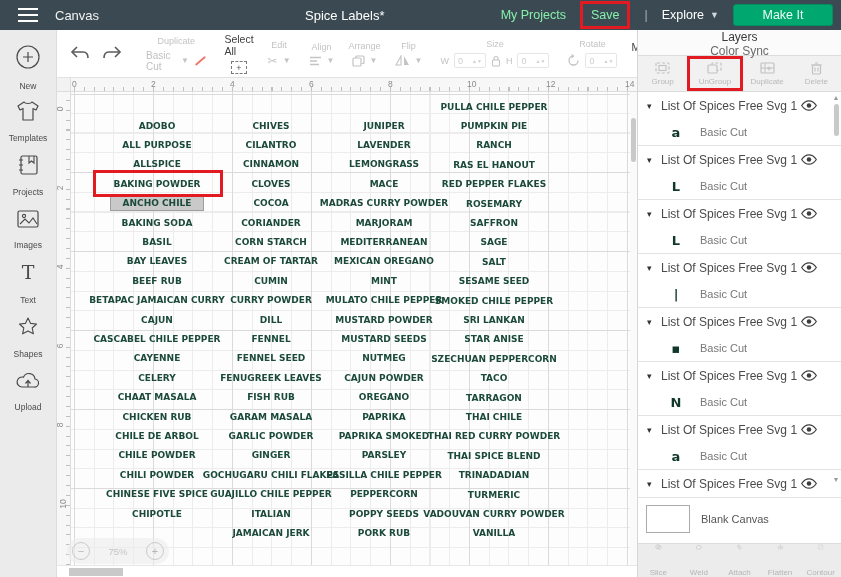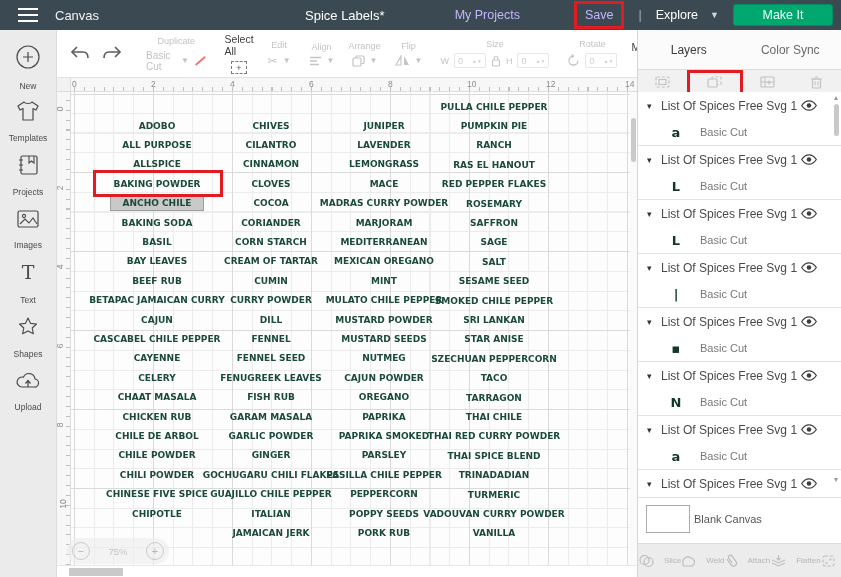--- a/index.html
+++ b/index.html
@@ -7,24 +7,24 @@
   .app { position:relative; width:841px; height:577px; }
 
   
   .header { position:absolute; top:0; left:0; width:841px; height:30px; background:#3b4a52; display:flex; align-items:center; color:#fff; z-index:40; }
   .hamburger { width:55px; display:flex; justify-content:center; cursor:pointer; }
   .hamburger .bars { display:flex; flex-direction:column; gap:4px; }
   .hamburger .bars span { display:block; width:20px; height:2px; background:#fff; }
   .canvas-label { font-size:13px; color:#f2f2f2; }
   .doc-title { position:absolute; left:305px; font-size:13px; color:#fff; }
   .header-right { margin-left:auto; display:flex; align-items:center; gap:14px; padding-right:8px; font-size:12.5px; }
-  .hr-item { color:#c4b5fd; cursor:pointer;margin-left:40px; }
+  .hr-item { color:#86efac; cursor:pointer; }
   .save-wrap { padding:4px 8px; border:3px solid #e21b23; }
   .hr-sep { color:#9fb0b8; }
-  .explore { display:flex; align-items:center; gap:12px; }
+  .explore { display:flex; align-items:center; gap:6px; }
   .chev { font-size:9px; color:#cfd8dc; }
   .make-it { width:100px; height:22px; background:#00a76e; border:1px solid #00905f; border-radius:3px; color:#eafff5; font-size:12.5px; display:flex; align-items:center; justify-content:center; cursor:pointer; }
 
   
   .sidebar { position:absolute; top:30px; left:0; width:57px; height:547px; background:#ebebeb; border-right:1px solid #dcdcdc; padding-top:10px; z-index:30; }
   .side-item { height:54px; display:flex; flex-direction:column; align-items:center; justify-content:center; gap:11px; cursor:pointer; }
   .side-item svg { display:block; }
   .side-label { font-size:8.5px; color:#4a4a4a; }
 
   
@@ -73,45 +73,45 @@
   .zoom-btn { width:18px; height:18px; border:1px solid #bdbdbd; border-radius:50%; color:#a5a5a5; font-size:11px; display:flex; align-items:center; justify-content:center; background:transparent; cursor:pointer; }
   .zoom-pct { font-size:9.5px; color:#b5b5b5; }
 
   .hscroll { position:absolute; left:0; bottom:0; width:580px; height:12px; background:#fff; border-top:1px solid #e7e7e7; z-index:9; }
   .hthumb { position:absolute; left:12px; top:2px; width:54px; height:8px; background:#c9c9c9; }
   .vscroll { position:absolute; right:0; top:14px; width:7px; bottom:12px; background:#fafafa; z-index:9; }
   .vthumb { position:absolute; top:26px; left:1px; width:5px; height:44px; background:#c9c9c9; border-radius:3px; }
 
   
   .rpanel { position:absolute; top:30px; left:637px; width:204px; height:547px; background:#f4f4f4; border-left:1px solid #d6d6d6; z-index:25; }
-  .rtabs { height:40px; display:flex; background:#fbfbfb; border-bottom:1px solid #dcdcdc; }
+  .rtabs { height:26px; display:flex; background:#fbfbfb; border-bottom:1px solid #dcdcdc;flex-direction:column; }
   .rtab { flex:1; display:flex; align-items:center; justify-content:center; font-size:12px; cursor:pointer; }
   .rtab.active { color:#3b3b3b; }
   .rtab.inactive { color:#6b6b6b; }
   .ractions { height:36px; display:flex; background:#f1f1f1; border-bottom:1px solid #dcdcdc; }
   .raction { flex:1; display:flex; flex-direction:column; align-items:center; justify-content:center; gap:2px; cursor:default; }
   .raction .rlabel { font-size:8px; color:#b9b9b9; }
   .raction.annotated { border:3px solid #e21b23; }
   .rcontent { position:absolute; top:62px; left:0; right:0; bottom:34px; background:#fff; overflow:hidden; }
   .lgroup { border-bottom:1px solid #e3e3e3; }
   .lhead { height:27px; display:flex; align-items:center; padding-left:9px; cursor:pointer; }
   .caret { font-size:9px; color:#333; width:12px; }
   .lname { font-size:12px; color:#4a4a4a; margin-left:2px; white-space:nowrap; }
   .eye { margin-left:auto; margin-right:24px; display:flex; align-items:center; cursor:pointer; }
   .lchild { height:26px; display:flex; align-items:center; padding-left:28px; cursor:pointer; }
   .glyph { width:20px; text-align:center; font-family:"DejaVu Sans",sans-serif; font-weight:bold; font-size:13px; color:#12382c; }
   .clabel { font-size:11px; color:#777; margin-left:14px; }
   .blank-row { display:flex; align-items:center; padding:7px 0 7px 8px; }
   .swatch { width:44px; height:28px; background:#fff; border:1px solid #ababab; }
-  .blank-label { font-size:11px; color:#555; margin-left:4px; }
+  .blank-label { font-size:11px; color:#555; margin-left:11px; }
   .lscroll { position:absolute; right:1px; top:2px; bottom:2px; width:8px; }
   .lscroll .arr { position:absolute; right:0; font-size:7px; color:#9a9a9a; width:8px; text-align:center; }
   .lthumb { position:absolute; right:1px; top:10px; width:5px; height:32px; background:#c9c9c9; border-radius:3px; }
   .rtools { position:absolute; bottom:0; left:0; right:0; height:34px; background:#ececec; border-top:1px solid #dcdcdc; display:flex; }
-  .rtool { flex:1; display:flex; flex-direction:row; align-items:center; justify-content:center; gap:9px; }
+  .rtool { flex:1; display:flex; flex-direction:column; align-items:center; justify-content:center; gap:18px; }
   .rtool .rlabel { font-size:8px; color:#b5b5b5; }
 </style>
 </head>
 <body>
 
 <div class="app">
 
   <div class="header">
     <div class="hamburger">
       <span class="bars">

